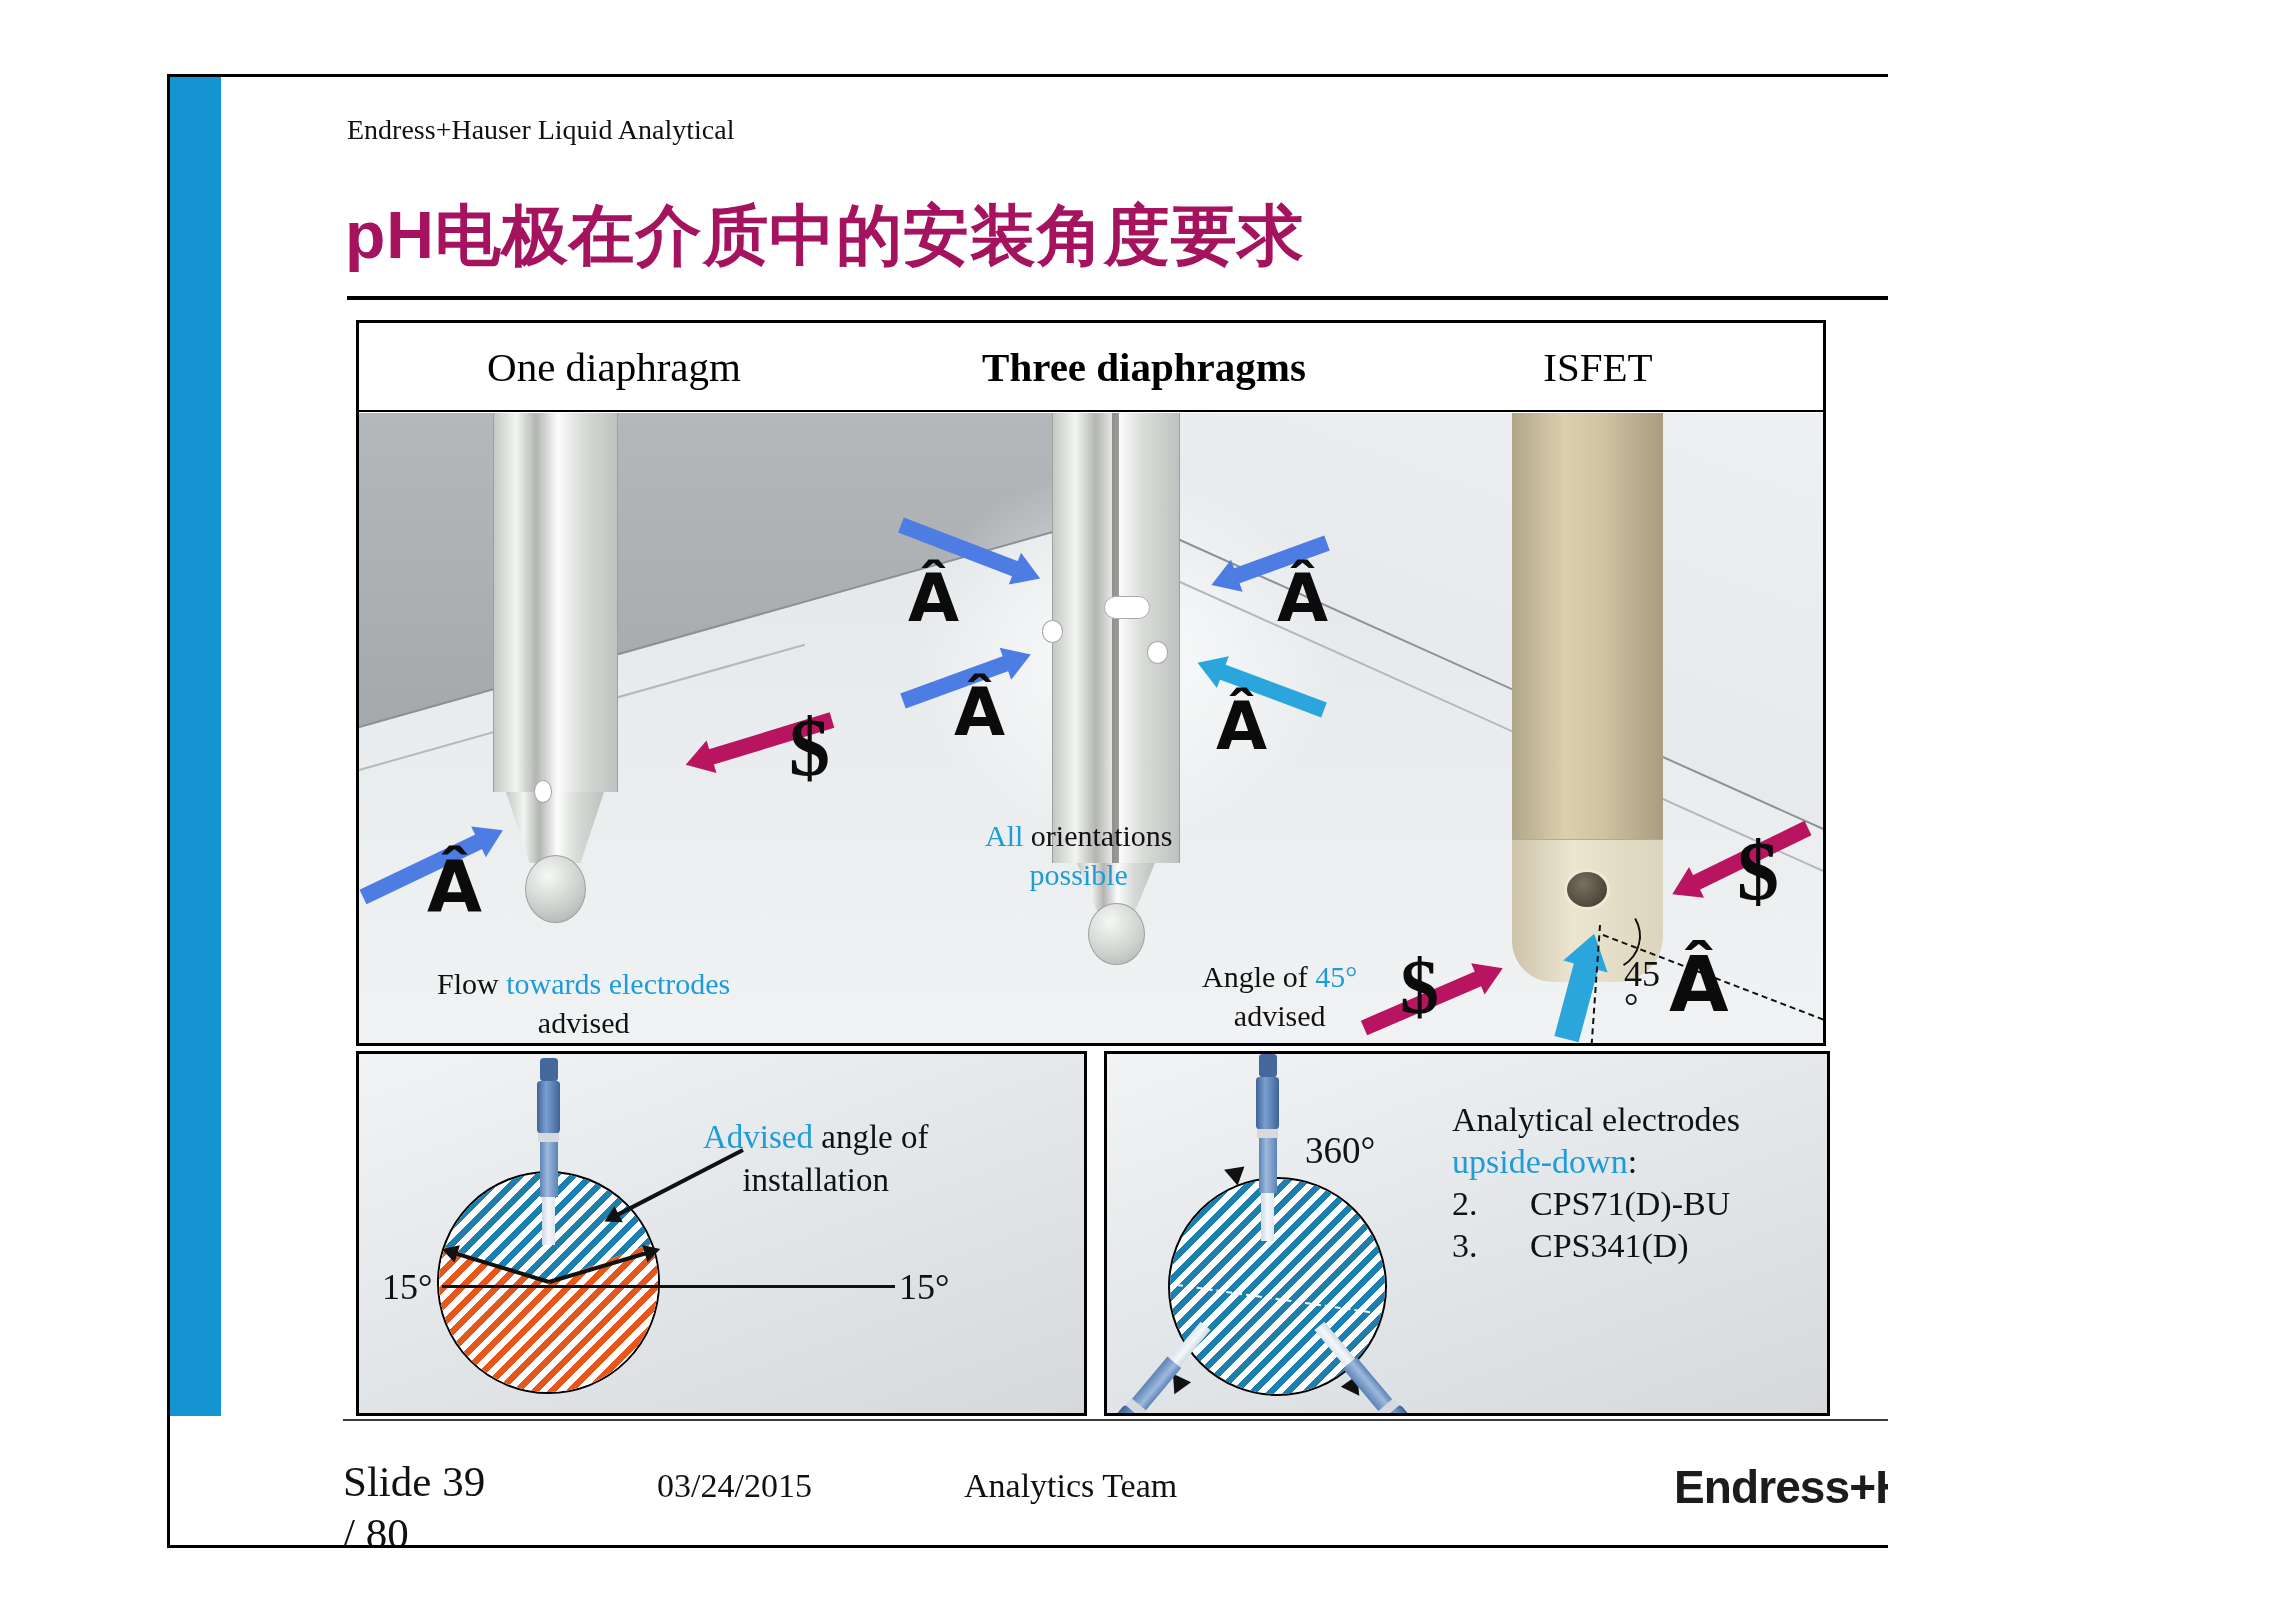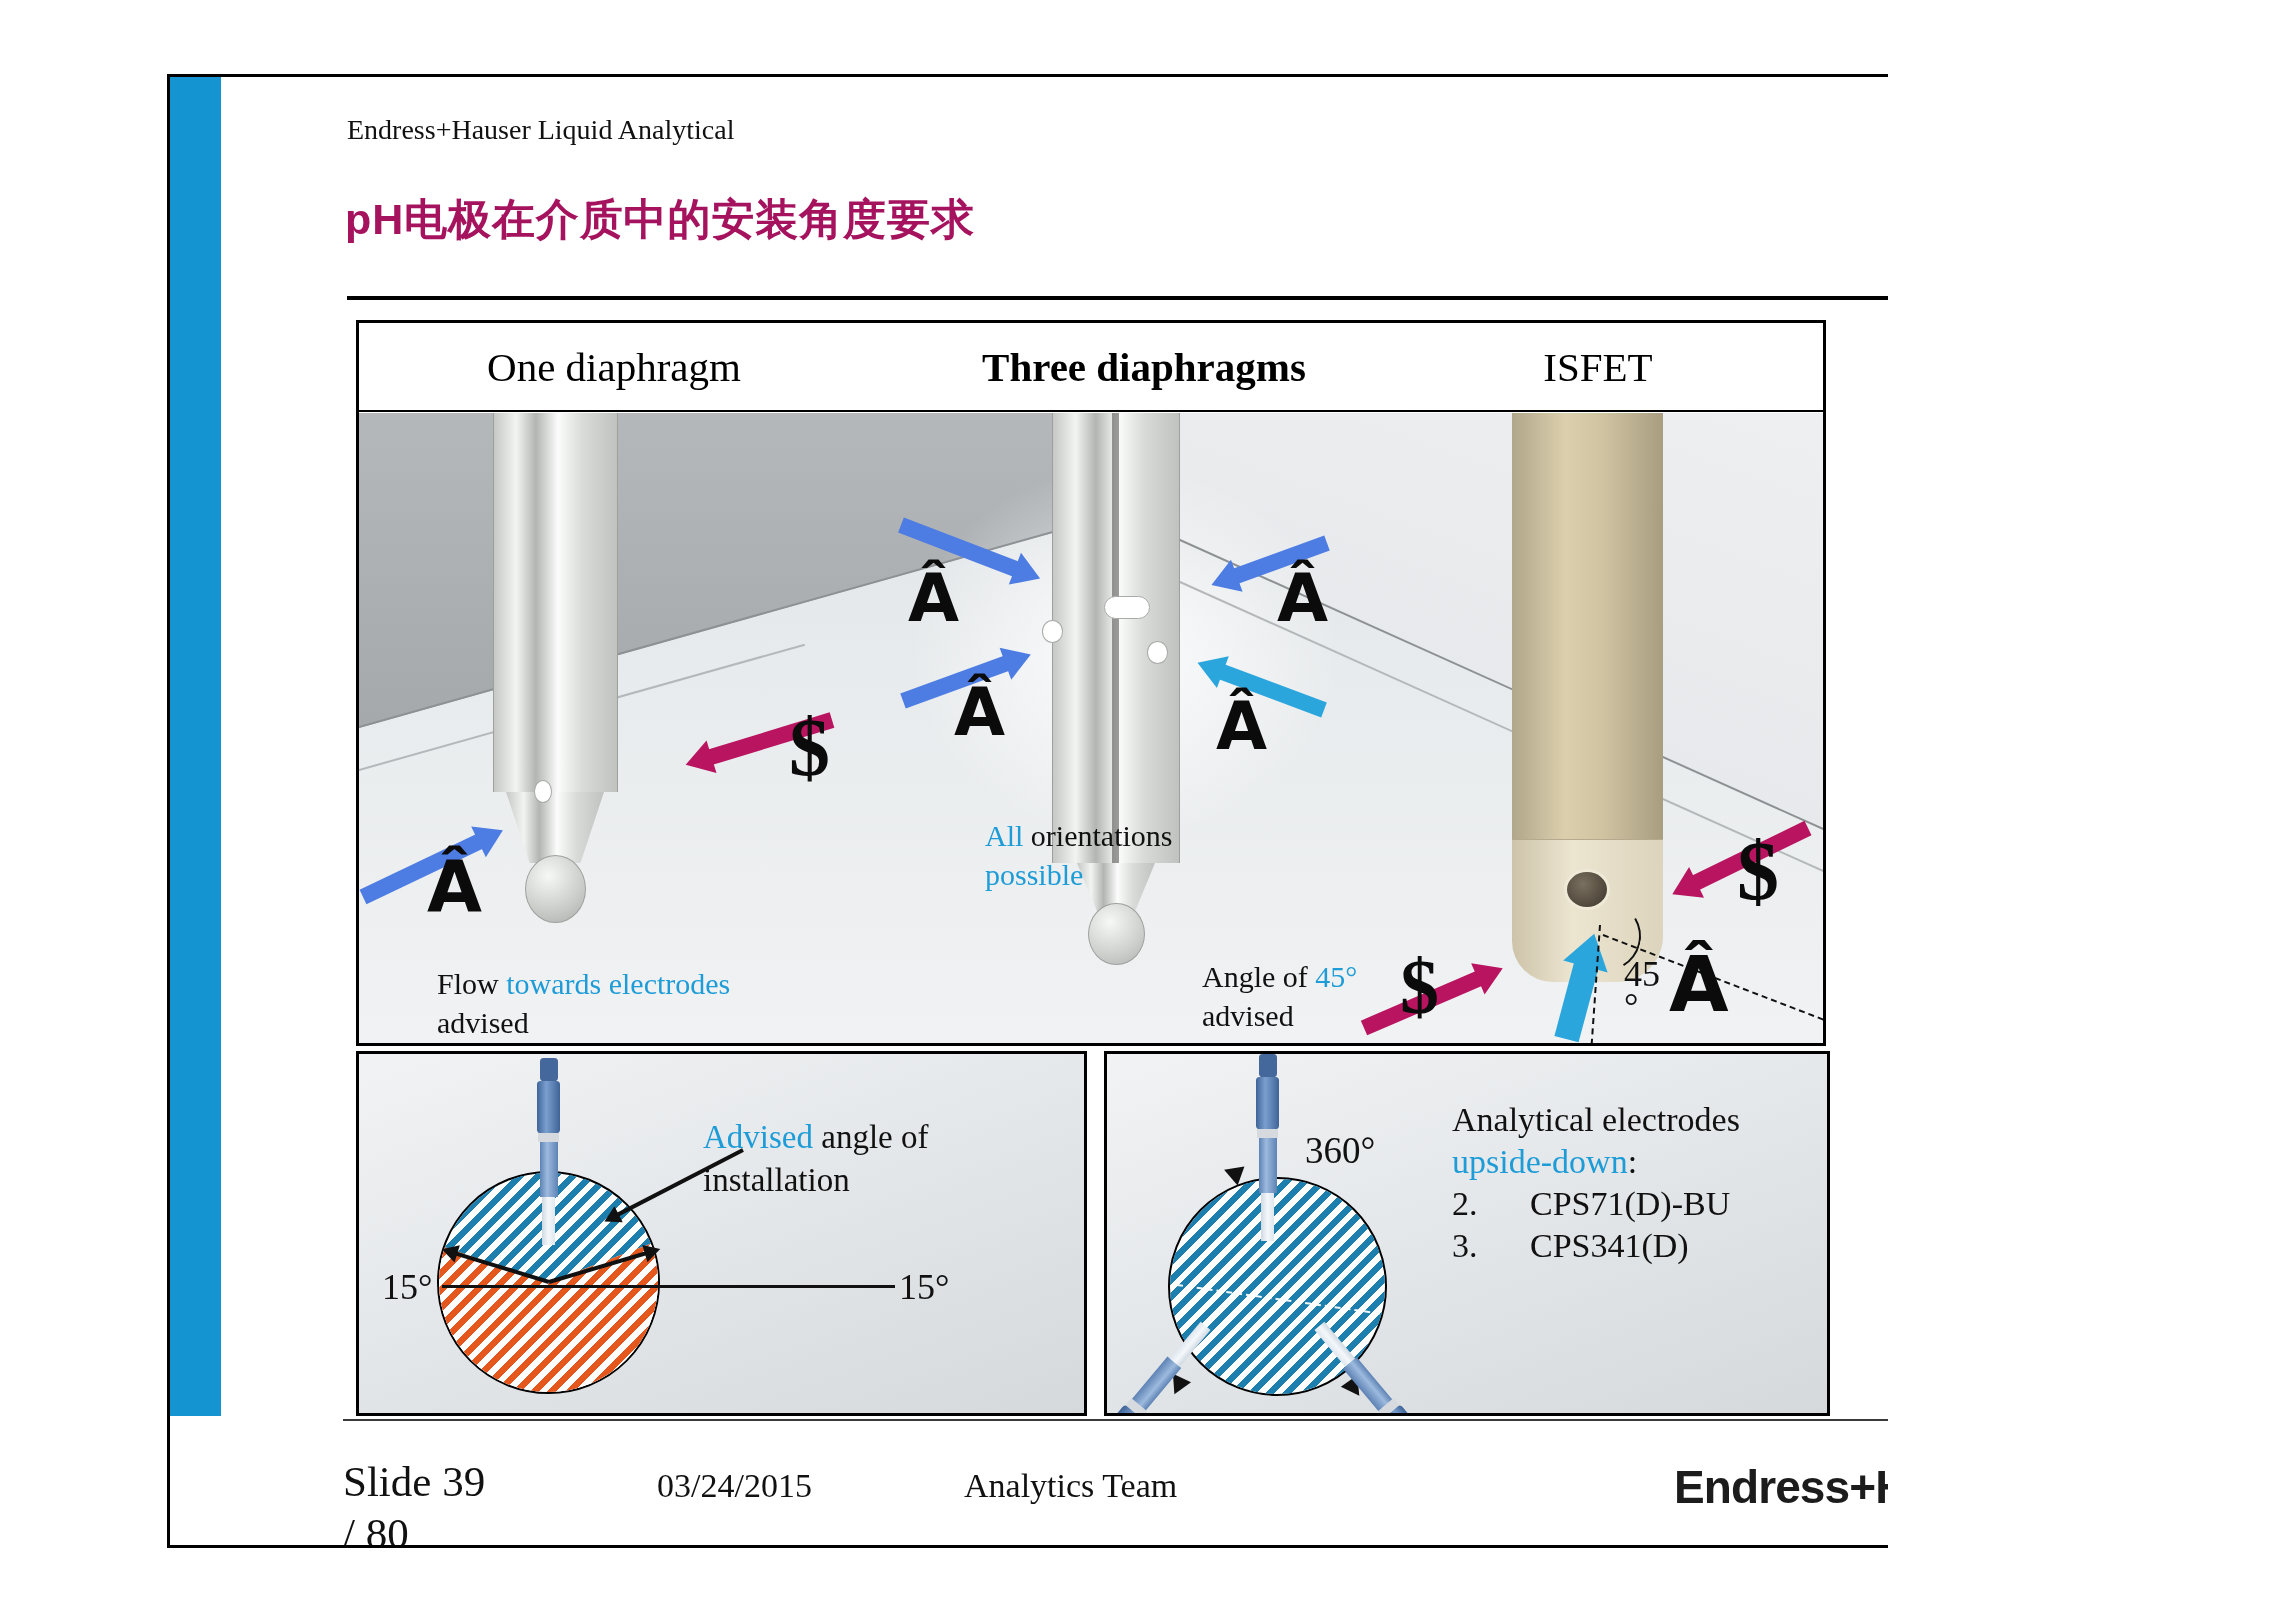--- a/index.html
+++ b/index.html
@@ -2,21 +2,21 @@
 <html style="font-size:14.3px"><head>
 <meta charset="utf-8">
 <style>
   html,body{margin:0;padding:0;background:#fff;}
   .stage{position:relative;width:1888px;height:1621px;background:#fff;overflow:hidden;
          font-family:"Liberation Serif", serif;color:#111;}
   .slide{position:absolute;left:167px;top:74px;width:1966px;height:1474px;
          border:3.6px solid #000;background:#fff;box-sizing:border-box;overflow:hidden;}
   .accent-bar{position:absolute;left:0;top:0;width:51px;height:1339px;background:#1495d2;}
   .eyebrow{position:absolute;left:177px;top:37px;font-size:28px;color:#111;}
-  .title{position:absolute;left:175px;top:114px;font-size:43px;font-weight:bold;
+  .title{position:absolute;left:175px;top:114px;font-size:66px;font-weight:bold;
          font-family:"Liberation Sans", sans-serif;color:#a5135f;letter-spacing:0.9px;}
   .title-rule{position:absolute;left:177px;top:219px;width:1884px;height:3.6px;background:#000;}
 
   
   .main-image{position:absolute;left:186px;top:243px;width:1470px;height:726px;
               border:3.6px solid #000;box-sizing:border-box;background:#fff;}
   .band{position:absolute;left:0;top:0;right:0;height:87px;background:#fff;border-bottom:2.7px solid #000;}
   .band .col{position:absolute;top:19.6px;width:356px;text-align:center;font-size:41px;color:#000;}
   .scene{position:absolute;left:0;top:90px;right:0;bottom:0;overflow:hidden;
          background:linear-gradient(180deg,#dfe3e5 0%,#e8ebed 40%,#f0f2f3 100%);}
@@ -47,21 +47,21 @@
            border-left:var(--hl,27px) solid var(--c,#000);
            border-top:var(--hw,17px) solid transparent;border-bottom:var(--hw,17px) solid transparent;}
   .arr.thin{--t:4.5px;--hl:16px;--hw:9px;}
   .arr.big{--t:25px;--hl:34px;--hw:23px;}
   .blue{--c:#4d7ce3;} .cyan{--c:#2aa6dd;} .magenta{--c:#b8145f;} .black{--c:#111;}
 
   .sym-a{position:absolute;font-family:"DejaVu Sans", sans-serif;font-weight:600;
          font-size:66px;color:#0b0b0b;line-height:1;}
   .sym-s{position:absolute;font-family:"Liberation Serif", serif;font-weight:bold;
          font-size:82px;color:#0b0b0b;line-height:1;}
-  .note{position:absolute;font-size:30px;line-height:1.3;color:#111;}
+  .note{position:absolute;font-size:30px;line-height:1.3;color:#111;text-align:center;}
   .hl{color:#1e9cd7;}
   .dash-v{position:absolute;border-left:2.7px dashed #111;transform-origin:50% 0;}
   .dash-d{position:absolute;border-top:2.7px dashed #111;transform-origin:0 50%;}
   .arc45{position:absolute;width:70px;height:70px;border:2.7px solid transparent;border-right-color:#111;
          border-radius:50%;transform:rotate(14deg);box-sizing:border-box;}
   .deg45{position:absolute;font-size:36px;line-height:.9;color:#111;}
 
   
   .panel{position:absolute;border:3.6px solid #000;box-sizing:border-box;
          background:linear-gradient(160deg,#f1f3f4 0%,#e2e5e8 55%,#d5d9dc 100%);overflow:hidden;}

